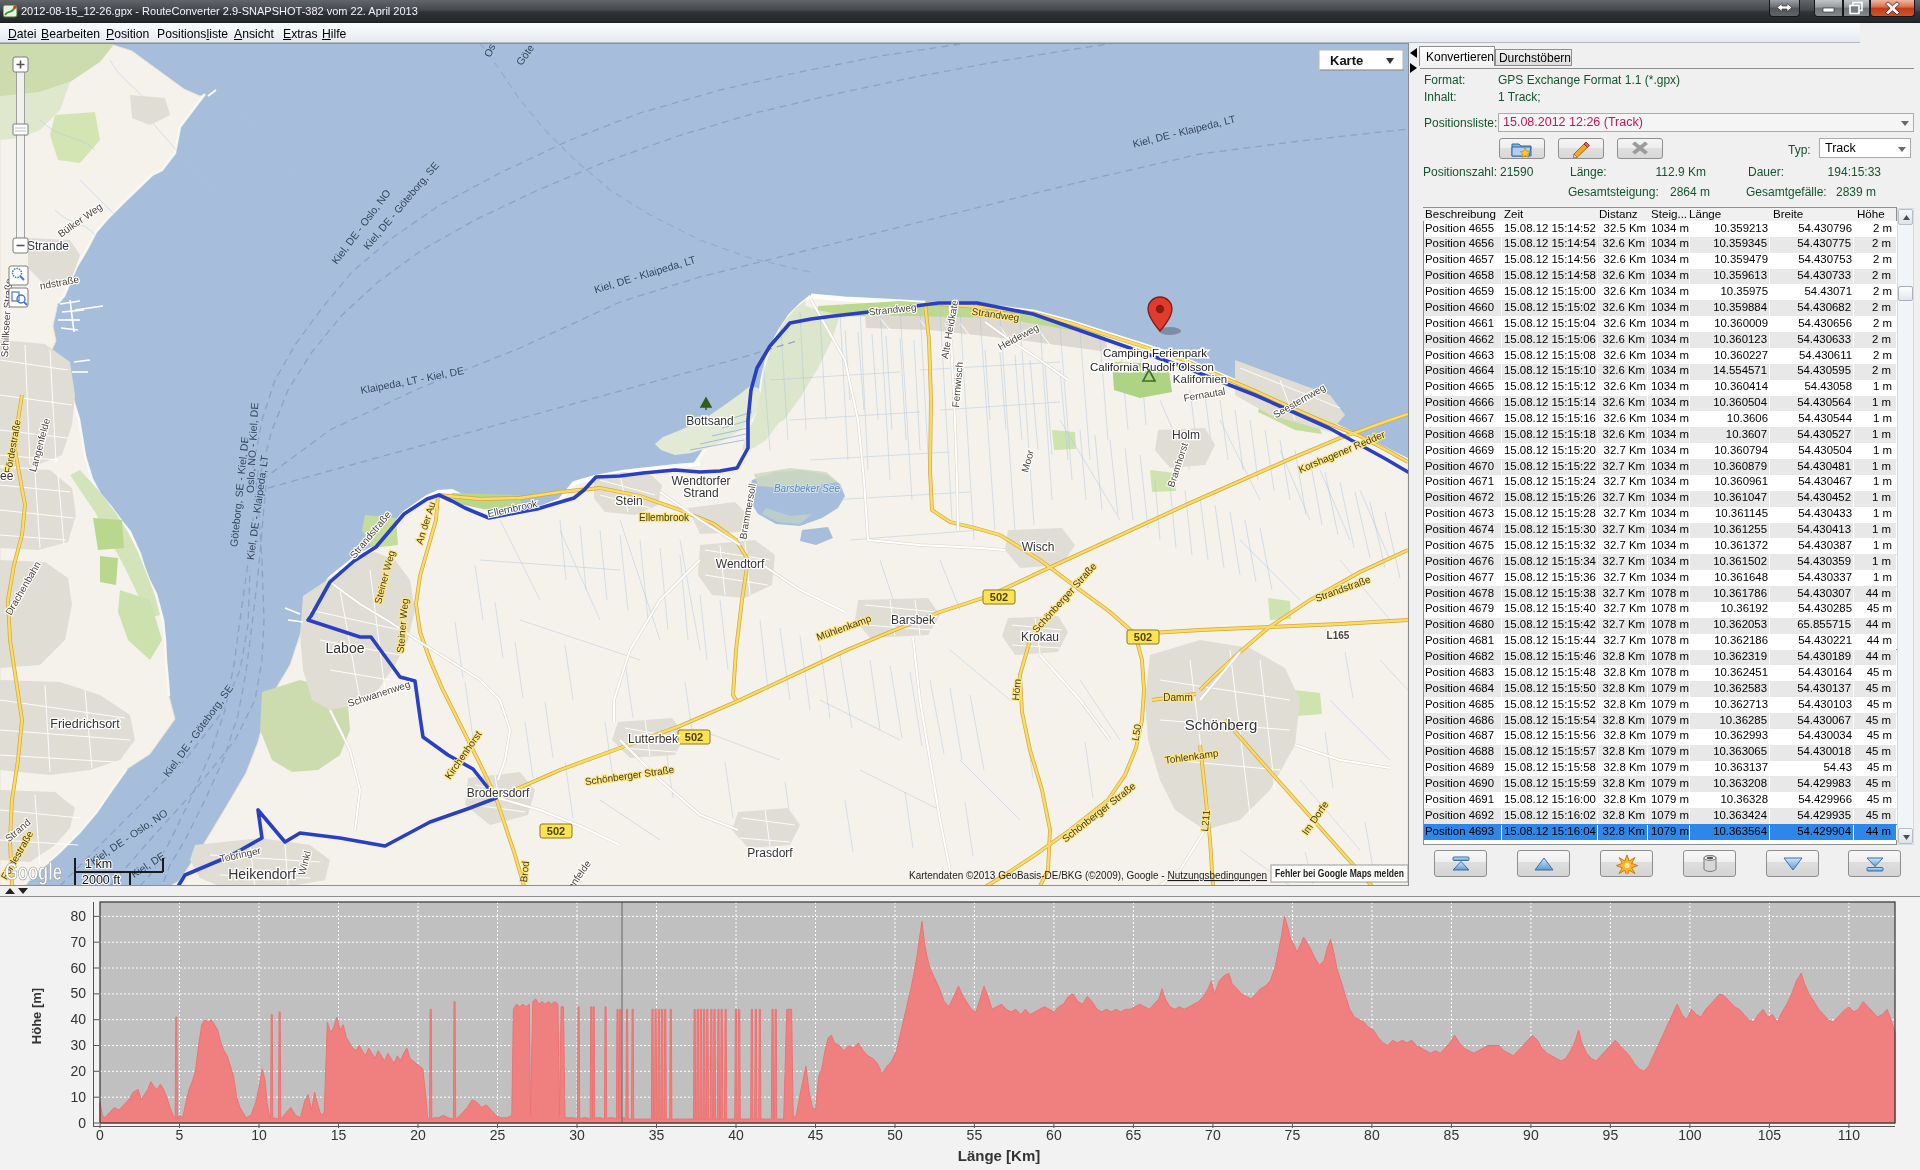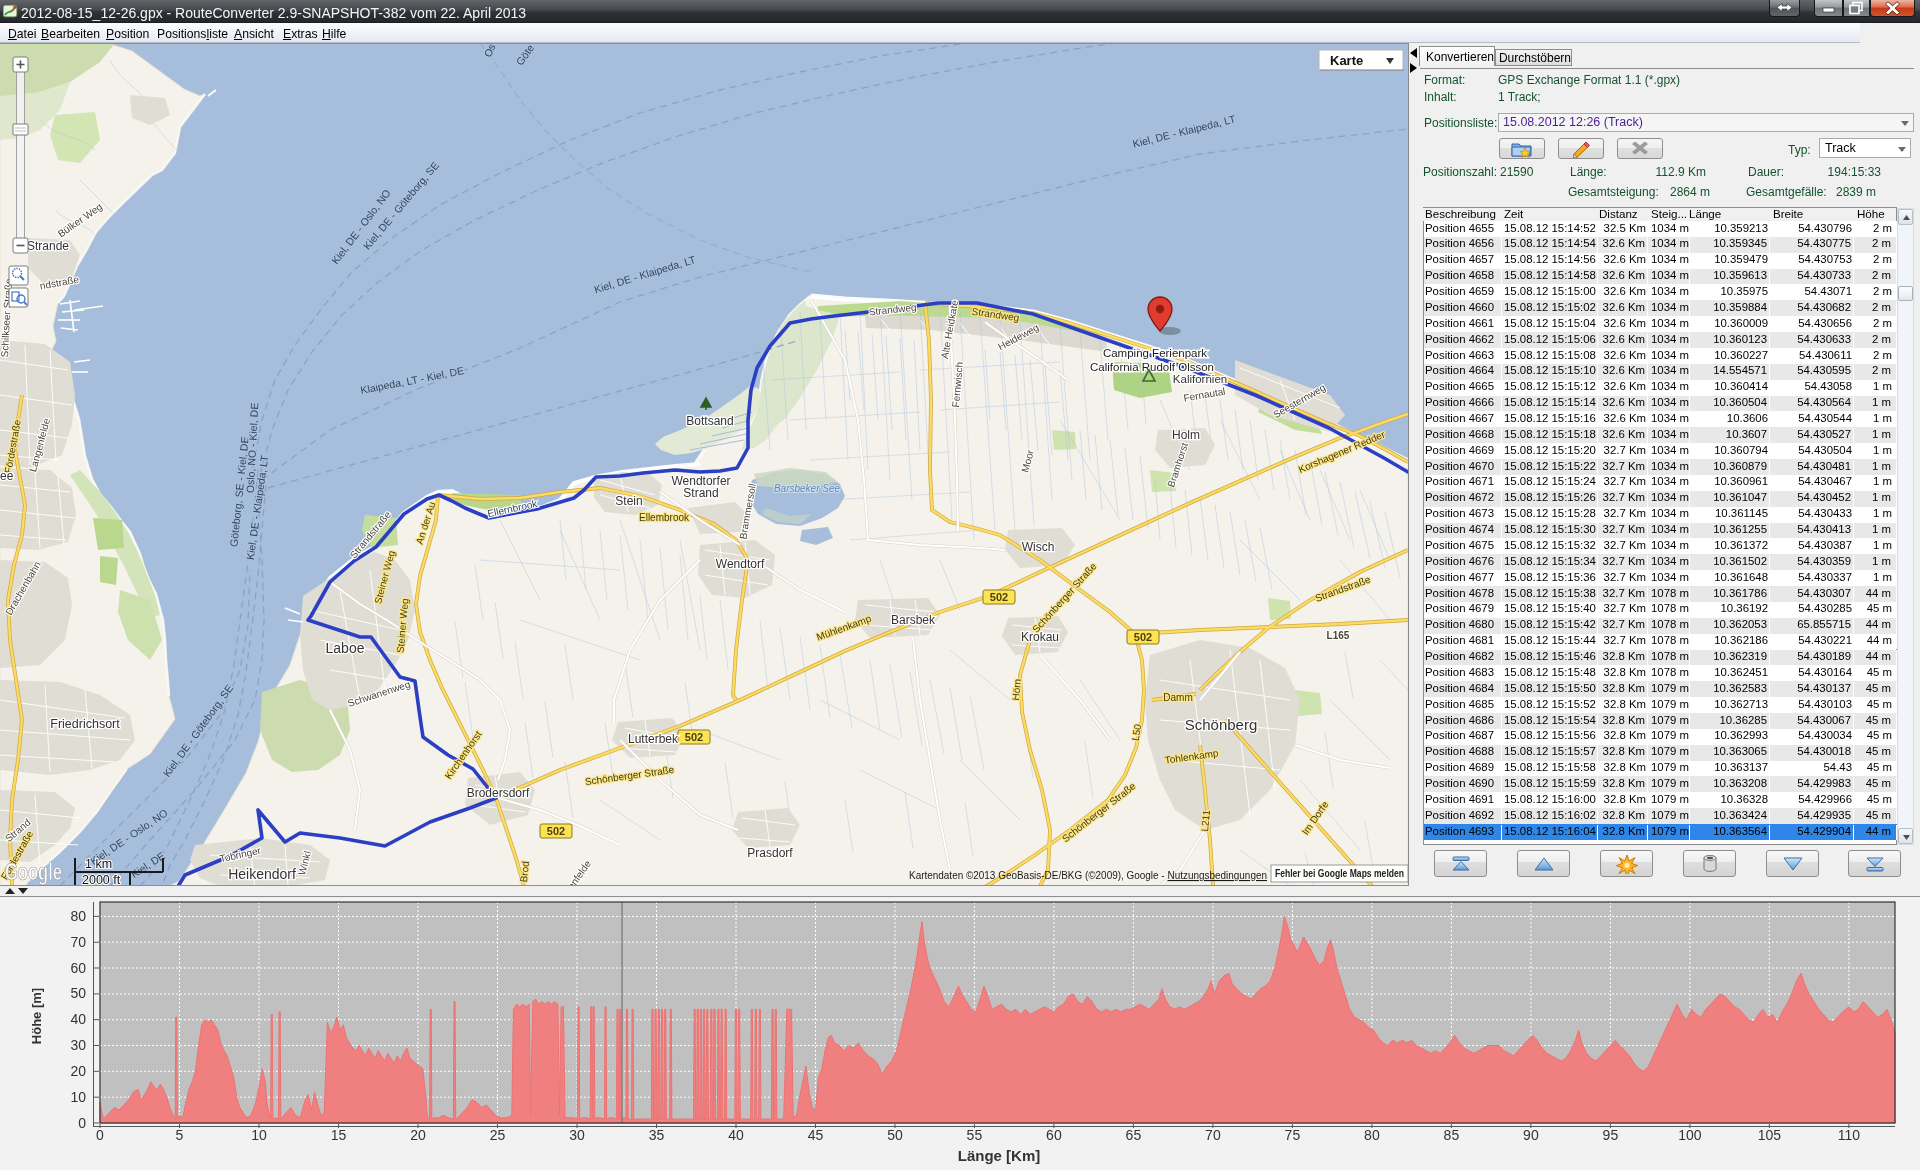--- a/index.html
+++ b/index.html
@@ -1,16 +1,16 @@
 <!DOCTYPE html>
 <html><head><meta charset="utf-8"><style>
 *{margin:0;padding:0;box-sizing:border-box}
 html,body{width:1920px;height:1170px;overflow:hidden;font-family:"Liberation Sans",sans-serif;background:#f0f0f0;position:relative}
 #titlebar{position:absolute;left:0;top:0;width:1920px;height:23px;background:linear-gradient(#62666a,#45484c 45%,#303336 55%,#23262a);border-bottom:1px solid #1c1e20}
-#titlebar .ttxt{position:absolute;left:21px;top:5px;font-size:14px;color:#f5f5f5;letter-spacing:0px}
+#titlebar .ttxt{position:absolute;left:21px;top:5px;font-size:11px;color:#f5f5f5;letter-spacing:0px}
 #menubar{position:absolute;left:0;top:23px;width:1860px;height:20px;background:linear-gradient(#fcfdfe,#eef1f6 60%,#e4e8f0);border-bottom:1px solid #b6bac2}
 #menubar span{position:absolute;top:4px;font-size:12.2px;color:#000}
 #map-wrap{position:absolute;left:0;top:43px;width:1408px;height:843px;overflow:hidden}
 #splitter{position:absolute;left:1408px;top:43px;width:12px;height:843px;background:#f0f0f0;border-left:1px solid #8a8a8a}
 #rightpanel{position:absolute;left:1420px;top:43px;width:500px;height:843px;background:#f0f0f0;font-size:12px}
 .lab{position:absolute;color:#14532d}
 .tab{position:absolute;border:1px solid #8e8e8e;font-size:12.5px;text-align:right}
 #tab1{left:-1px;top:3px;width:76px;height:20px;background:linear-gradient(#fdfdfd,#f1f1f1);border-bottom:none;padding-top:3px;z-index:2;font-size:12px}
 #tab2{left:75px;top:6px;width:77px;height:17px;background:linear-gradient(#f2f2f2,#dddddd);padding-top:1px;font-size:12px}
 #tabline{position:absolute;left:0;top:25px;width:494px;border-top:1px solid #8e8e8e}
@@ -594,21 +594,21 @@
 </div>
 <div id="rightpanel">
   <div class="tab" id="tab1">Konvertieren</div>
   <div class="tab" id="tab2">Durchstöbern</div>
   <div id="tabline"></div>
   <div class="lab" style="left:4px;top:30px">Format:</div>
   <div class="lab" style="left:78px;top:30px">GPS Exchange Format 1.1 (*.gpx)</div>
   <div class="lab" style="left:4px;top:47px">Inhalt:</div>
   <div class="lab" style="left:78px;top:47px">1 Track;</div>
   <div class="lab" style="left:4px;top:73px">Positionsliste:</div>
-  <div class="combo" style="left:78px;top:70px;width:416px;height:19px;background:#f5f5f5;color:#4c1d95;padding:1px 0 0 4px">15.08.2012 12:26 (Track)<div class="arr"></div></div>
+  <div class="combo" style="left:78px;top:70px;width:416px;height:19px;background:#f5f5f5;color:#be185d;padding:1px 0 0 4px">15.08.2012 12:26 (Track)<div class="arr"></div></div>
   <div class="wbtn" style="left:79px;top:95px"><svg width="22" height="18" viewBox="0 0 22 18">
         <path d="M1 4 h7 l2 2 h10 v10 h-19 z" fill="#7fb2e8" stroke="#3668a8" stroke-width="1"></path>
         <path d="M1 7 h19 l-2 9 h-17 z" fill="#aecff2" stroke="#3668a8" stroke-width="1"></path>
         <path d="M14 8 l1.7 3.2 3.6.4 -2.7 2.4 .8 3.5 -3.2-1.9 -3.1 1.9 .7-3.5 -2.6-2.4 3.5-.4z" fill="#ffc928" stroke="#c88f10" stroke-width="0.8"></path>
       </svg></div>
   <div class="wbtn" style="left:138px;top:95px"><svg width="22" height="18" viewBox="0 0 22 18">
         <path d="M4 14 L14 4 l3.4 3.4 L7.4 17 4 17.6z" fill="#f5a623" stroke="#ad6d0c" stroke-width="1"></path>
         <path d="M14 4 l2-2 3.4 3.4 -2 2z" fill="#e8655a" stroke="#9e2f27" stroke-width="1"></path>
         <path d="M4 14 l3.4 3.4 -4 .6z" fill="#f7d9a0" stroke="#ad6d0c" stroke-width="0.8"></path>
       </svg></div>

